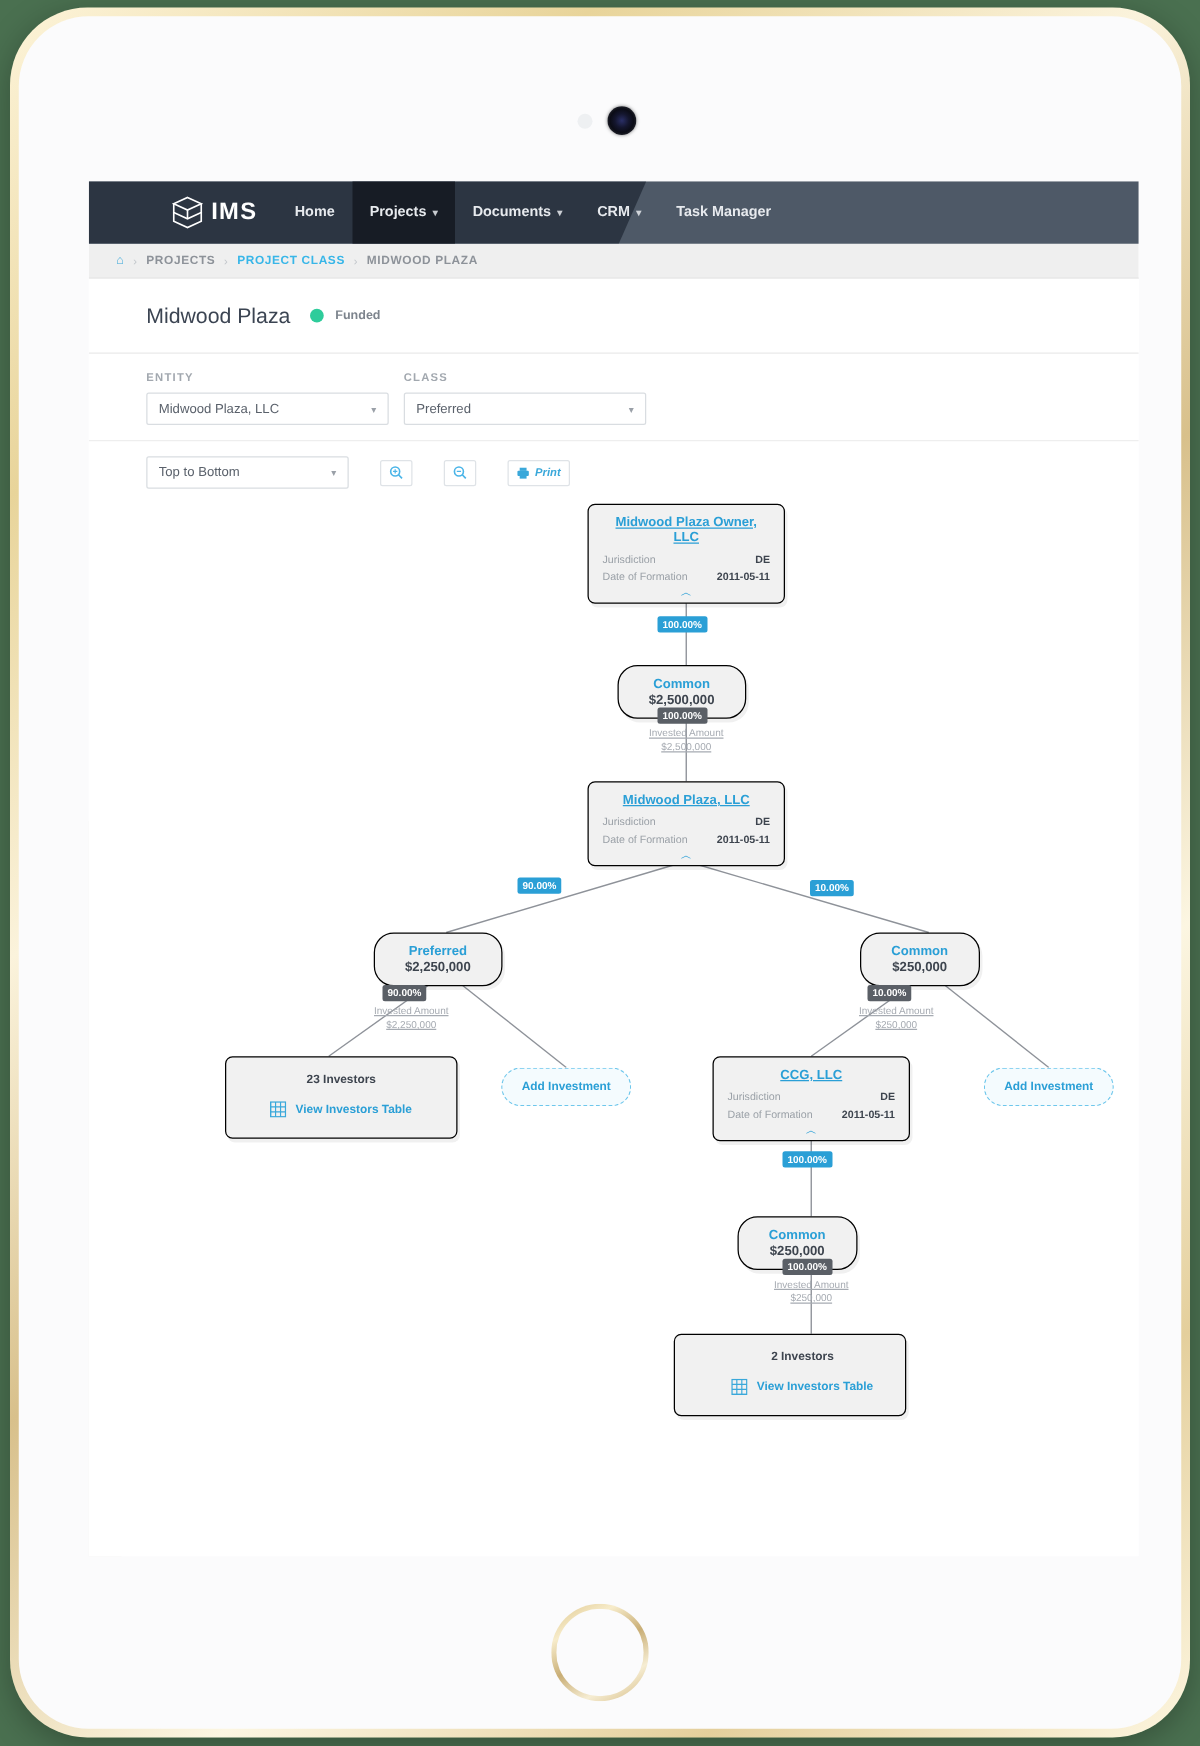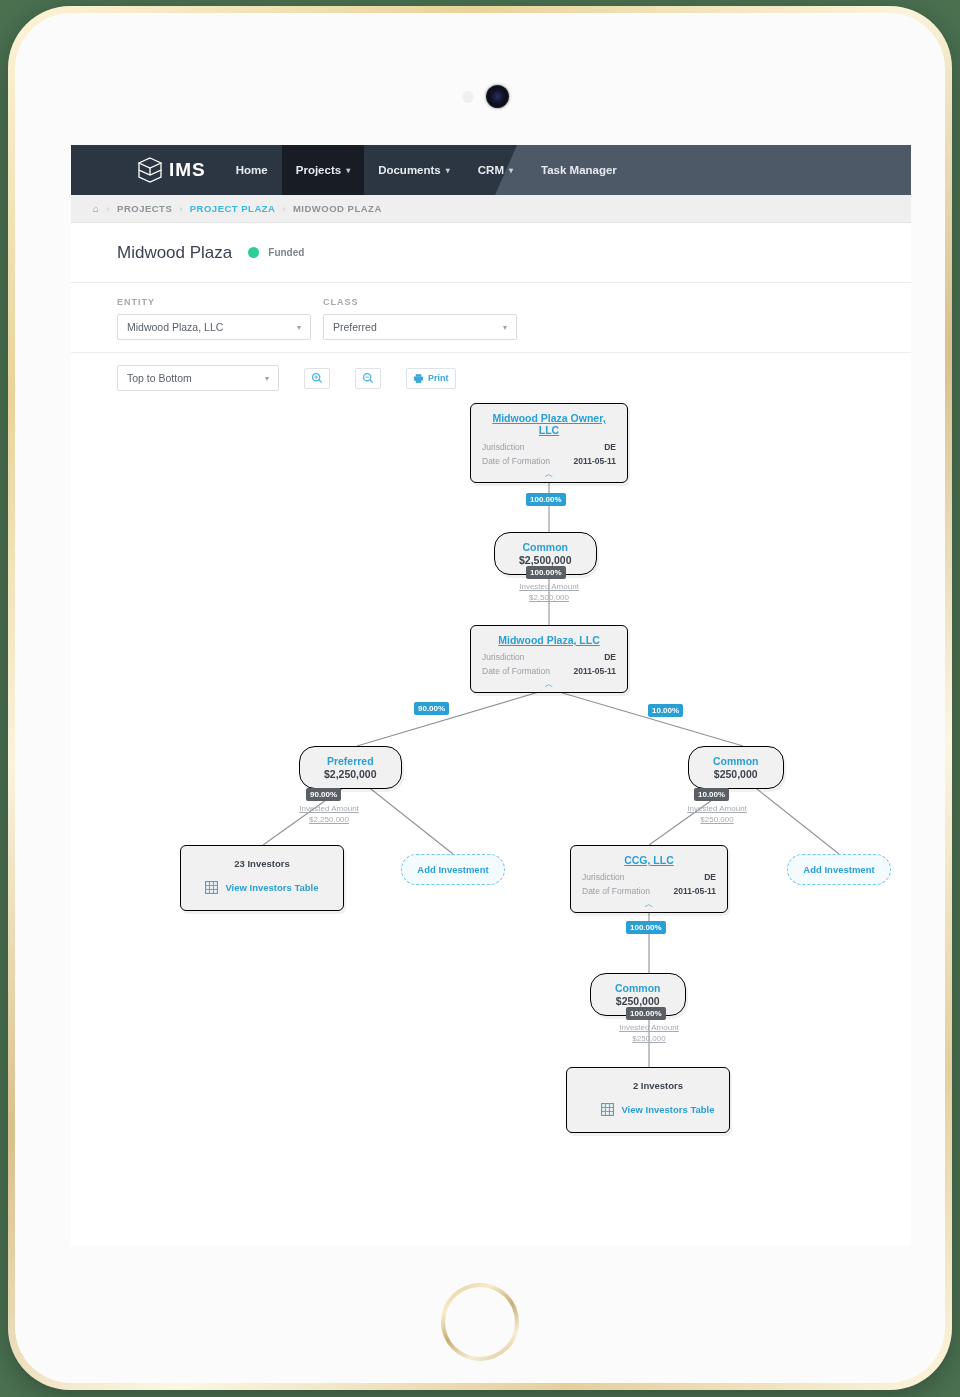--- a/index.html
+++ b/index.html
@@ -142,21 +142,21 @@
     display: flex; align-items: center; gap: 25px;
   }
   .toolbar .select { width: 162px; }
   .tbtn {
     height: 21px; min-width: 21px;
     border: 1px solid #dfe3e7; border-radius: 2px; background: #fff;
     display: flex; align-items: center; justify-content: center;
     cursor: pointer; padding: 0 6px; gap: 4px;
   }
   .tbtn svg { display: block; }
-  .tbtn-label { font-size: 9px; color: #3aa8da; font-weight: bold; }
+  .tbtn-label { font-size: 9px; color: #3aa8da; font-weight: bold; font-style: italic; }
 
   
   .chart { position: relative; width: 840px; height: 770px; }
   .edges { position: absolute; left: 0; top: 0; width: 840px; height: 770px; }
 
   .node {
     position: absolute;
     background: #f1f1f1;
     border: 1px solid #000000;
     border-radius: 6px;
@@ -175,21 +175,21 @@
     margin-top: 1px; cursor: pointer;
   }
 
   .class-node {
     border-radius: 16px; padding: 8px 24px;
     text-align: center; white-space: nowrap;
   }
   .class-name { color: #2a9fd6; font-size: 10.5px; font-weight: bold; }
   .class-amount { color: #3d444e; font-size: 10.5px; font-weight: bold; margin-top: 1px; }
 
-  .investors-node { width: 164px; padding: 12px 0 16px; text-align: center; }
+  .investors-node { width: 186px; padding: 12px 0 16px; text-align: center; }
   .inv-count { font-size: 9.5px; color: #3d444e; font-weight: bold; }
   .inv-link {
     margin-top: 12px; display: flex; align-items: center; justify-content: center;
     gap: 7px; color: #2a9fd6; font-size: 9.5px; font-weight: bold; cursor: pointer;
   }
   .grid-ico { display: block; }
 
   .add-node {
     position: absolute;
     border: 1px dashed #6fc7ec; border-radius: 16px;
@@ -259,21 +259,21 @@
               <span>Task Manager</span>
             </div>
           </div>
         </div>
 
         <div class="crumbbar">
           <span class="home-ico">⌂</span>
           <span class="crumb-sep">›</span>
           <span class="crumb">PROJECTS</span>
           <span class="crumb-sep">›</span>
-          <span class="crumb link">PROJECT PLAZA</span>
+          <span class="crumb link">PROJECT CLASS</span>
           <span class="crumb-sep">›</span>
           <span class="crumb">MIDWOOD PLAZA</span>
         </div>
 
         <div class="title-row">
           <div class="page-title">Midwood Plaza</div>
           <div class="status-wrap">
             <span class="status-dot"></span>
             <span class="status-text">Funded</span>
           </div>
@@ -453,21 +453,21 @@
             <div class="class-name">Common</div>
             <div class="class-amount">$250,000</div>
           </div>
 
           <div class="badge grey" style="left:555px; top:610px;">100.00%</div>
           <div class="inv-amt" style="left:518px; top:625px; width:120px;">
             <div>Invested Amount</div>
             <div>$250,000</div>
           </div>
 
-          <div class="node investors-node" style="left:495px; top:670px;padding-left:20px;">
+          <div class="node investors-node" style="left:468px; top:670px;padding-left:20px;">
             <div class="inv-count">2 Investors</div>
             <div class="inv-link">
               <svg class="grid-ico" width="13" height="13" viewBox="0 0 14 14">
                 <rect x="0.6" y="0.6" width="12.8" height="12.8" fill="none" stroke="#3aa8da" stroke-width="1.2"></rect>
                 <line x1="0.6" y1="4.8" x2="13.4" y2="4.8" stroke="#3aa8da" stroke-width="1"></line>
                 <line x1="0.6" y1="9.1" x2="13.4" y2="9.1" stroke="#3aa8da" stroke-width="1"></line>
                 <line x1="4.8" y1="0.6" x2="4.8" y2="13.4" stroke="#3aa8da" stroke-width="1"></line>
                 <line x1="9.1" y1="0.6" x2="9.1" y2="13.4" stroke="#3aa8da" stroke-width="1"></line>
               </svg>
               <span>View Investors Table</span>

